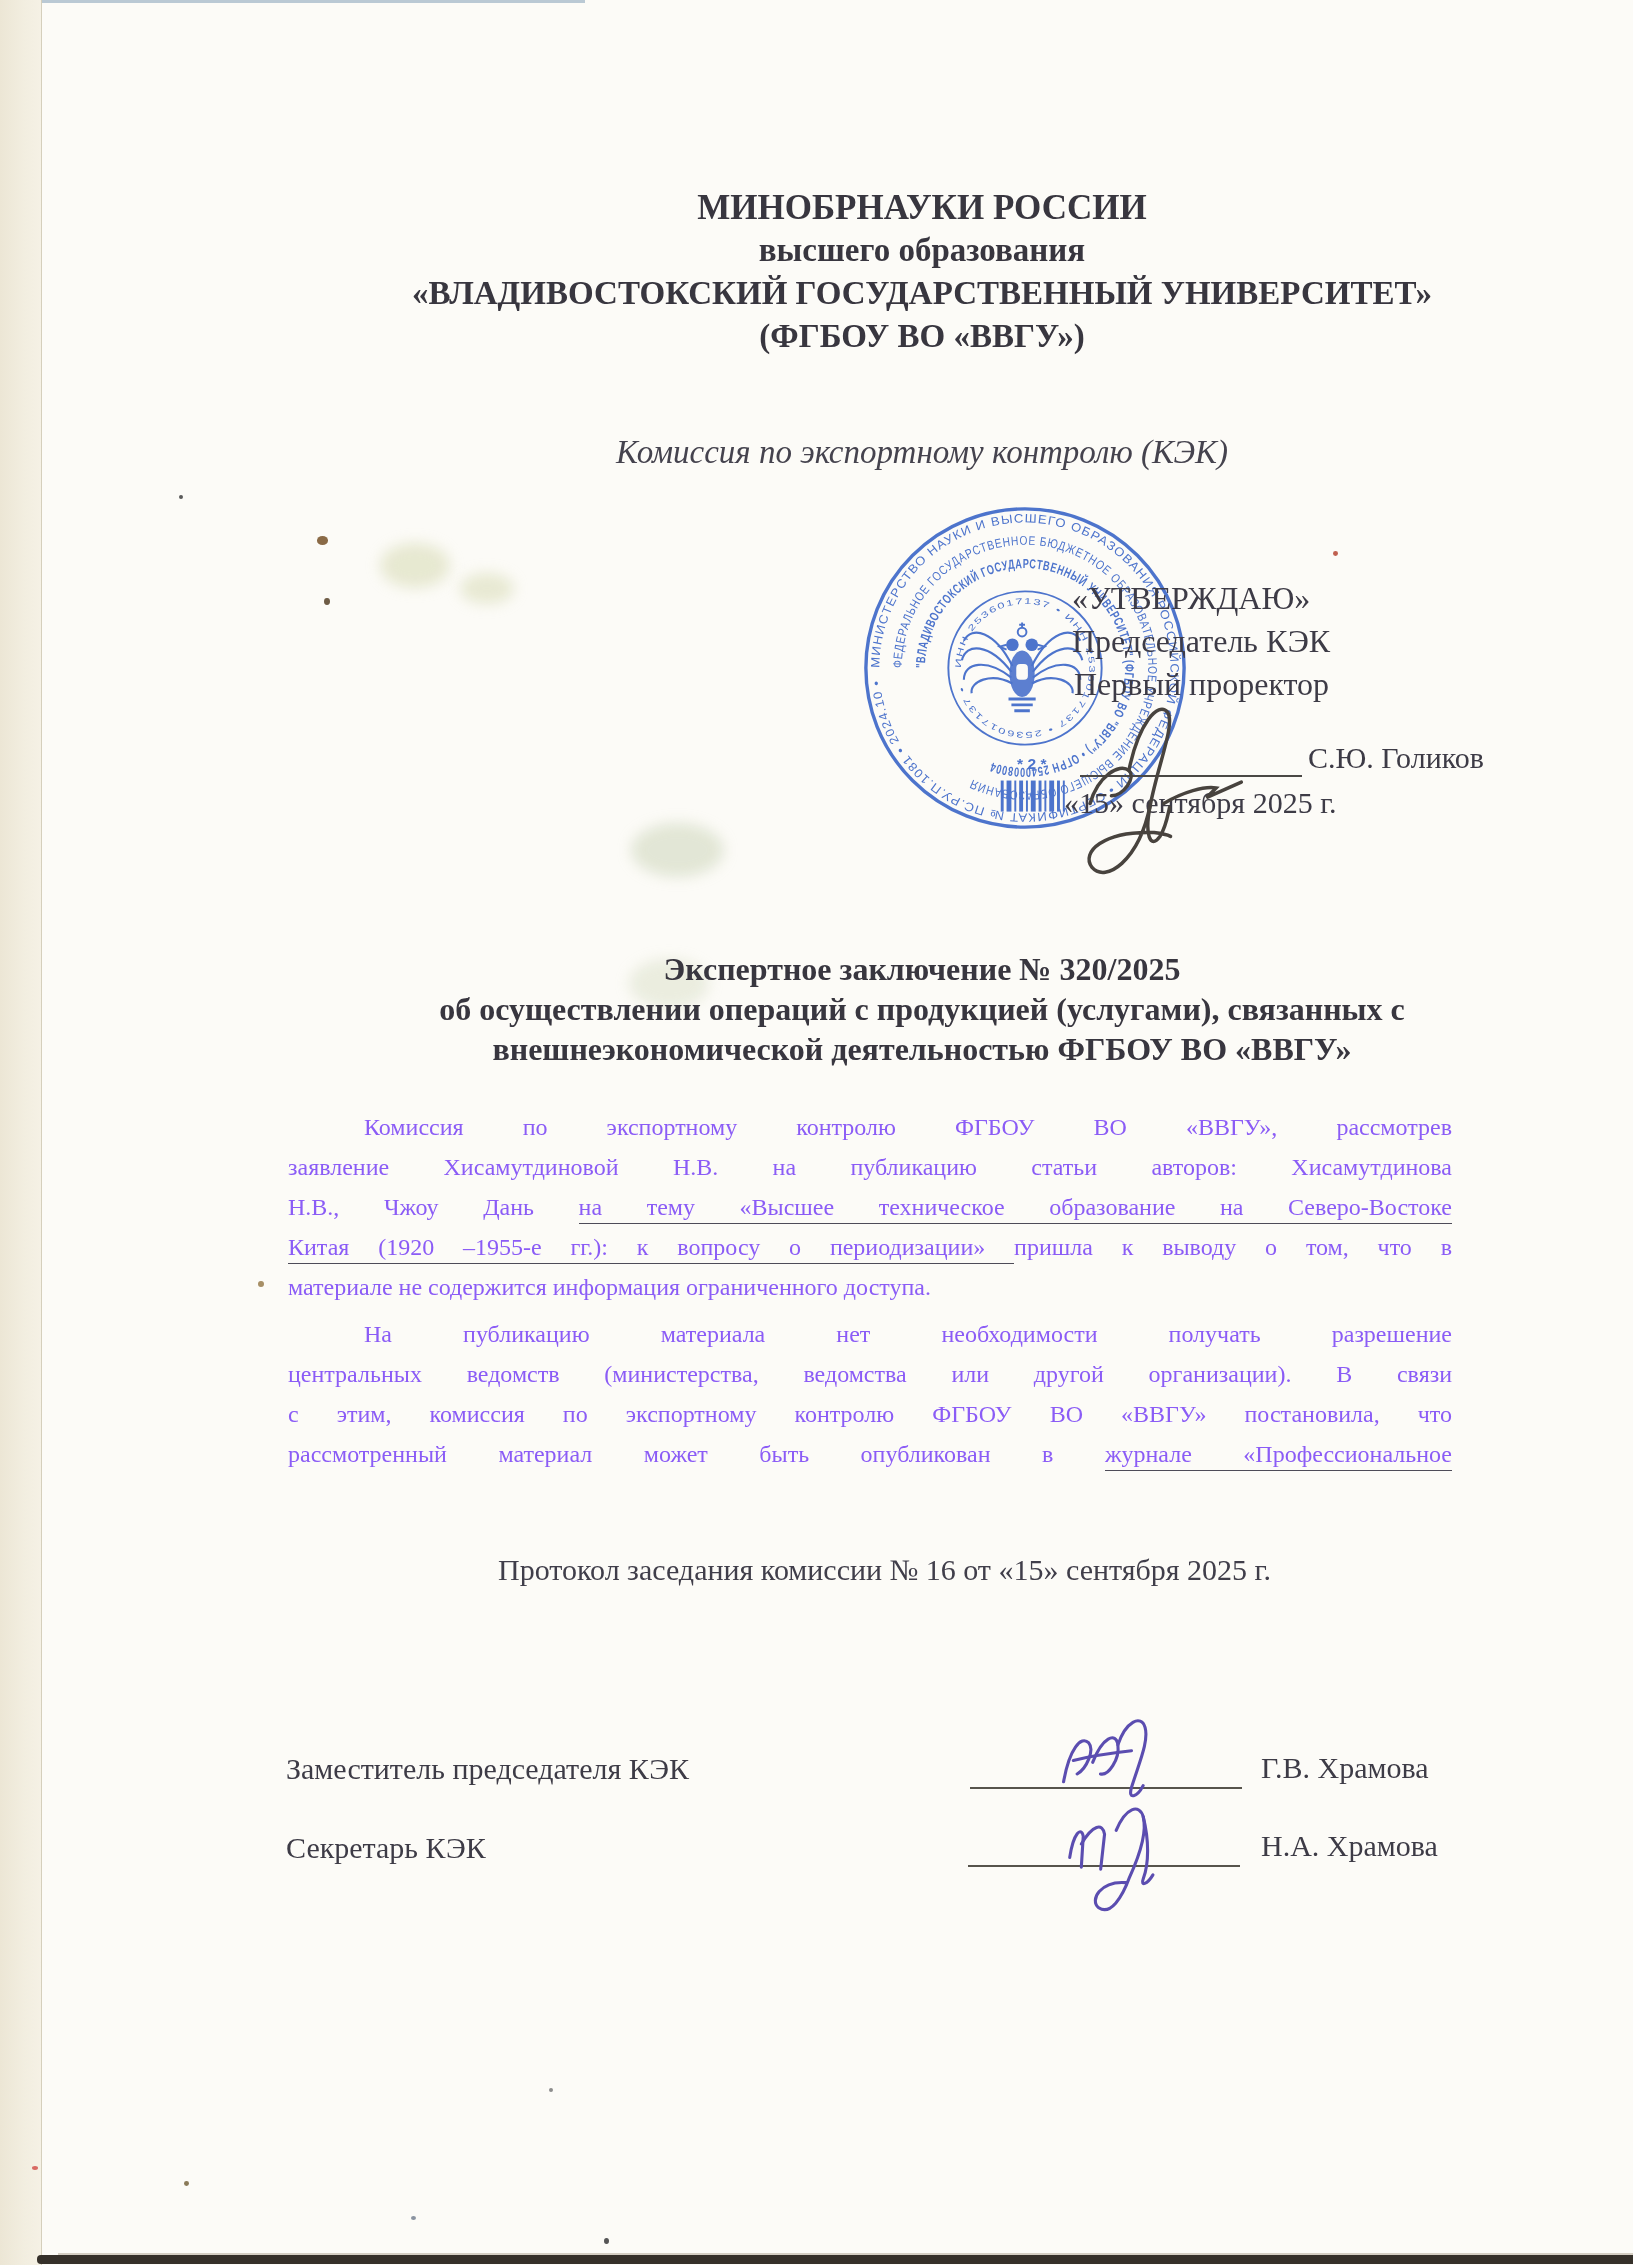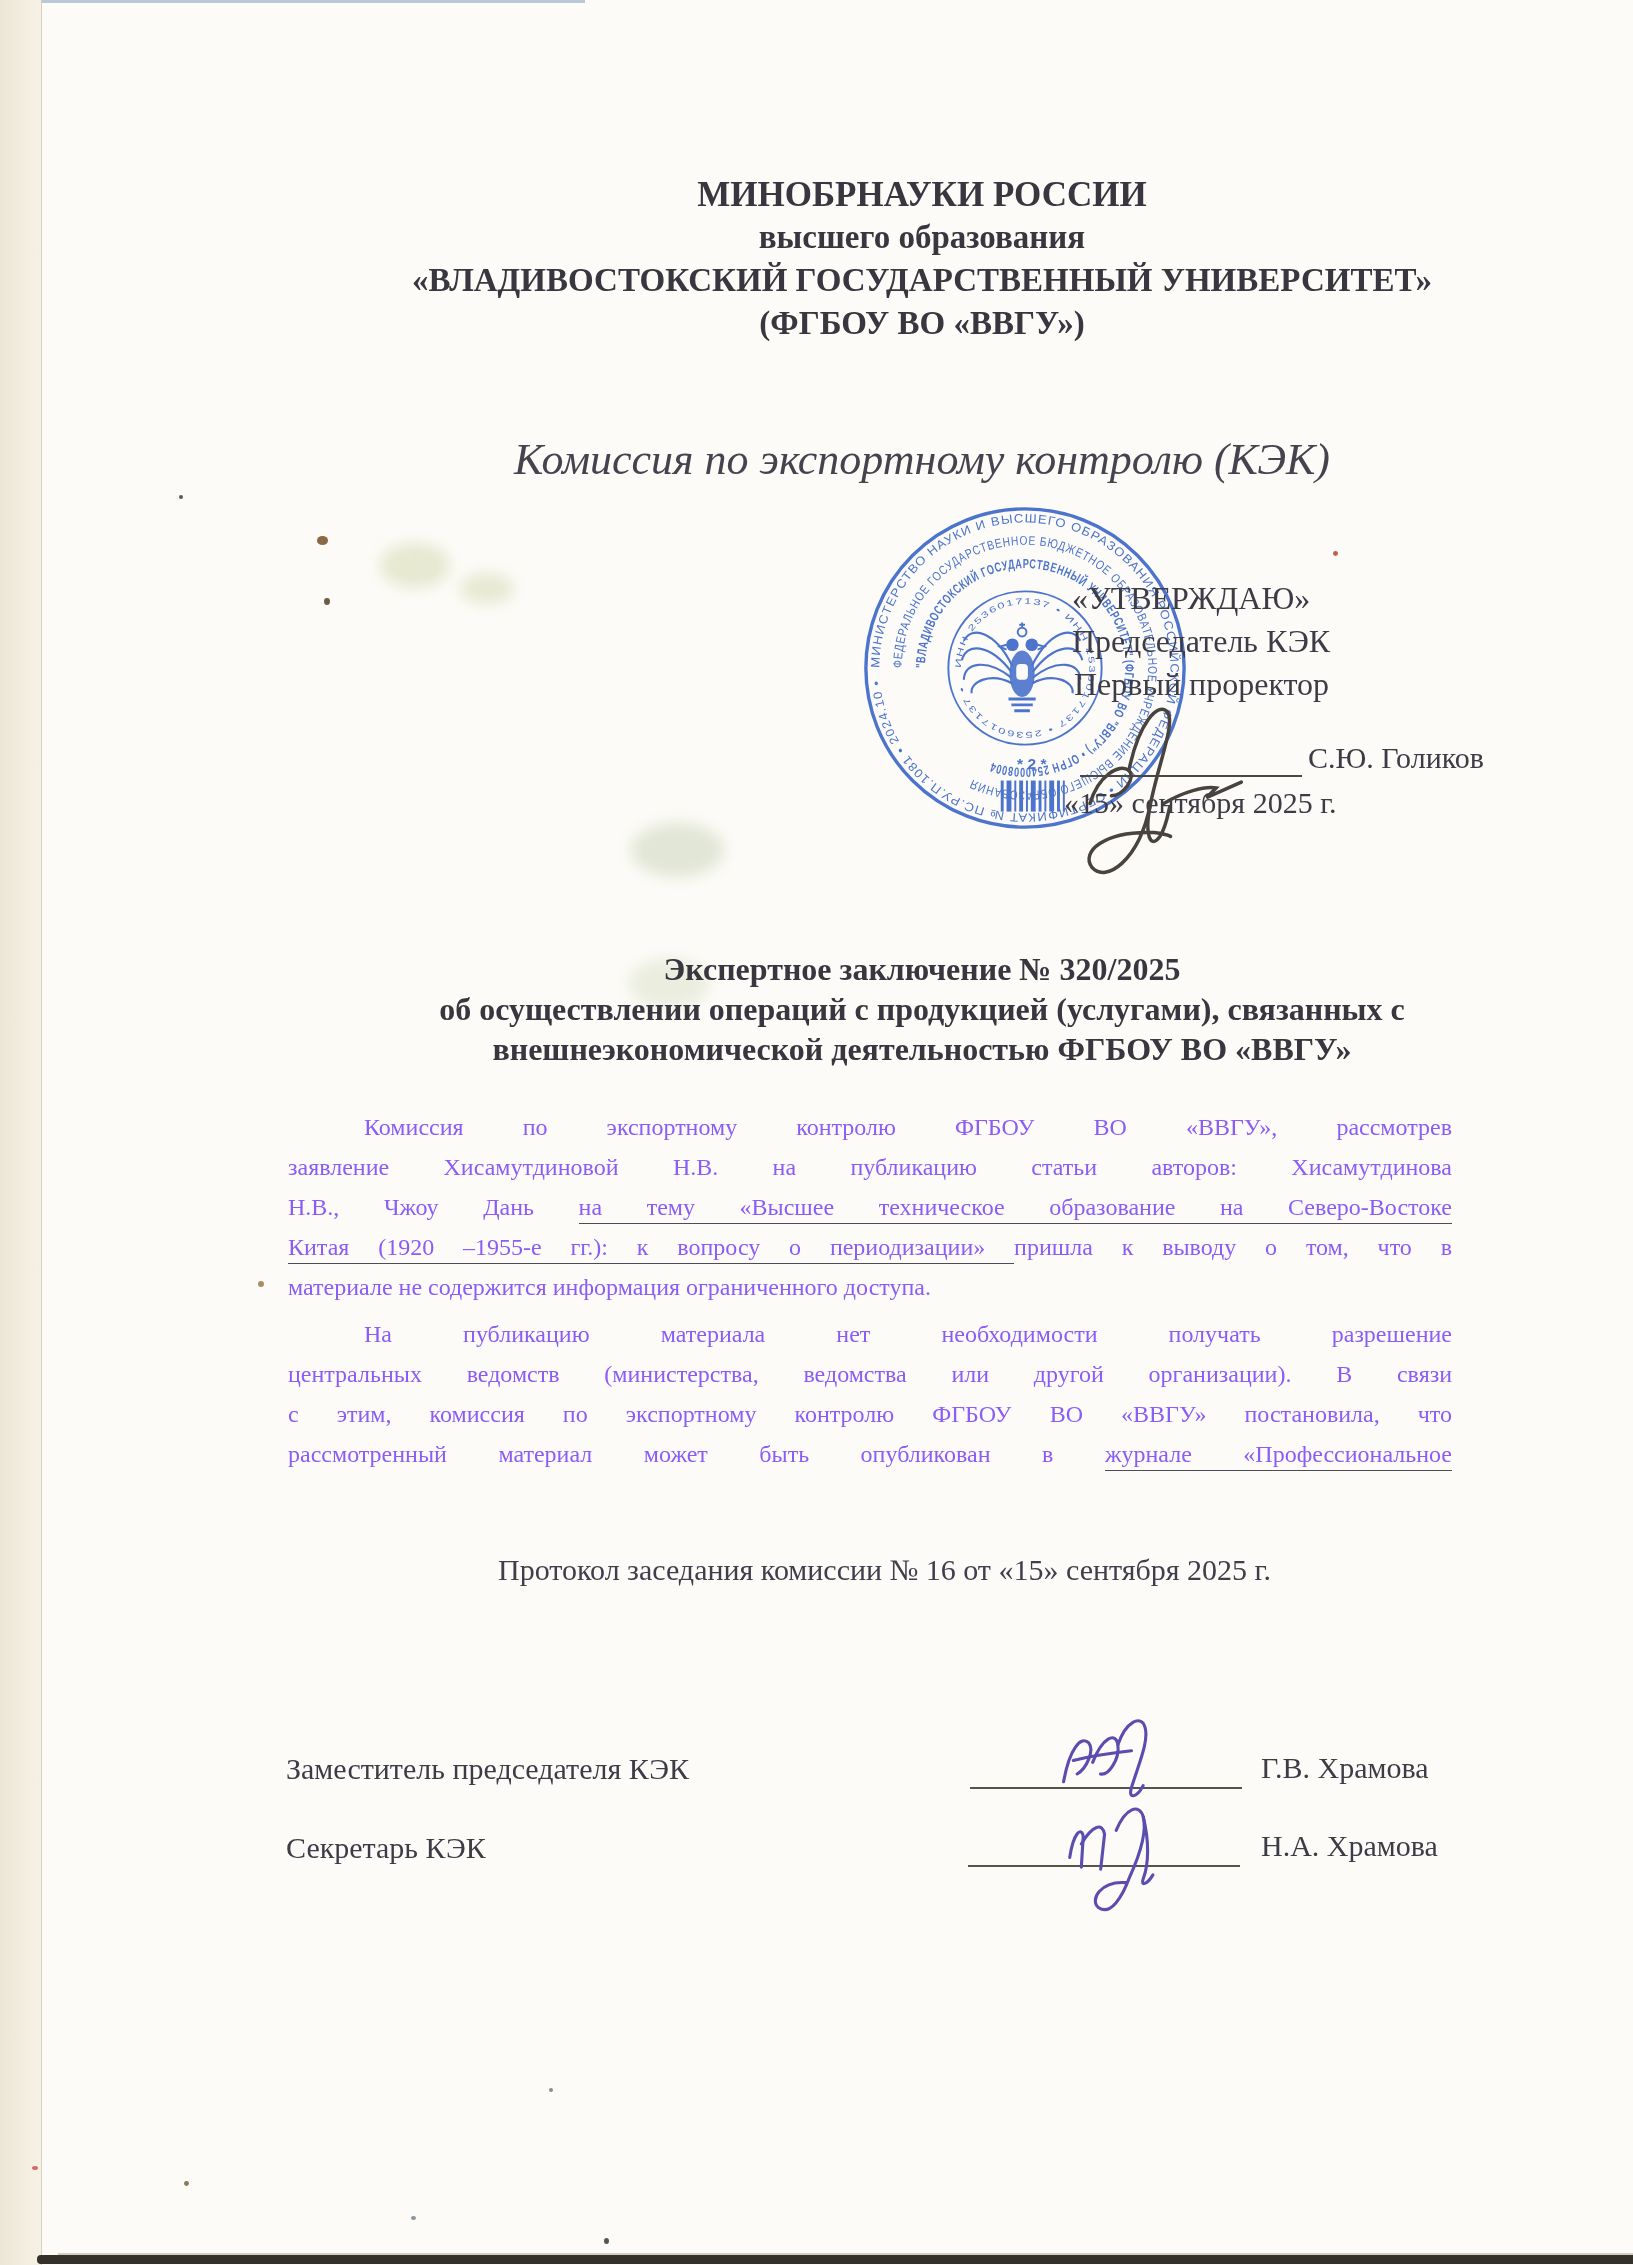--- a/index.html
+++ b/index.html
@@ -14,25 +14,25 @@
     background:linear-gradient(90deg,#ece6d5 0%,#f2eee0 60%,#f5f1e5 100%);
     border-right:1px solid #d5cfbc;}
   .edge-top{position:absolute;left:42px;top:0;width:543px;height:2.9px;background:#a9bdcb;opacity:.8;}
   .edge-bottom{position:absolute;left:37px;right:0;bottom:1.9px;height:8.7px;background:#35302a;border-radius:3.9px 0 0 3.9px;}
   .edge-bottom2{position:absolute;left:58px;right:0;bottom:10.7px;height:1.9px;background:#b9b1a0;opacity:.6;}
 
   .speck{position:absolute;border-radius:50%;}
   .smudge{position:absolute;border-radius:50%;filter:blur(6.8px);}
 
   
-  .hdr{position:absolute;left:330px;top:173px;width:1184px;text-align:center;
+  .hdr{position:absolute;left:330px;top:186px;width:1184px;text-align:center;
        font-weight:bold;font-size:33px;line-height:43px;color:#38363f;}
   .hdr .l0{font-size:35px;}
   .commission{position:absolute;left:330px;top:434px;width:1184px;text-align:center;
-       font-style:italic;font-size:44px;color:#45434e;}
+       font-style:italic;font-size:33px;color:#45434e;}
 
   
   .stamp{position:absolute;left:862px;top:505px;width:326px;height:326px;opacity:.9;}
   .stamp text{font-family:"Liberation Sans","DejaVu Sans",sans-serif;}
 
   
   .appr{position:absolute;font-size:32px;color:#3d3b46;white-space:nowrap;}
   .appr-name{position:absolute;font-size:30px;white-space:nowrap;color:#3d3b46;}
   .appr-line{position:absolute;height:1.9px;background:#4a4845;}
   .appr-date{position:absolute;font-size:30px;white-space:nowrap;color:#3d3b46;}

